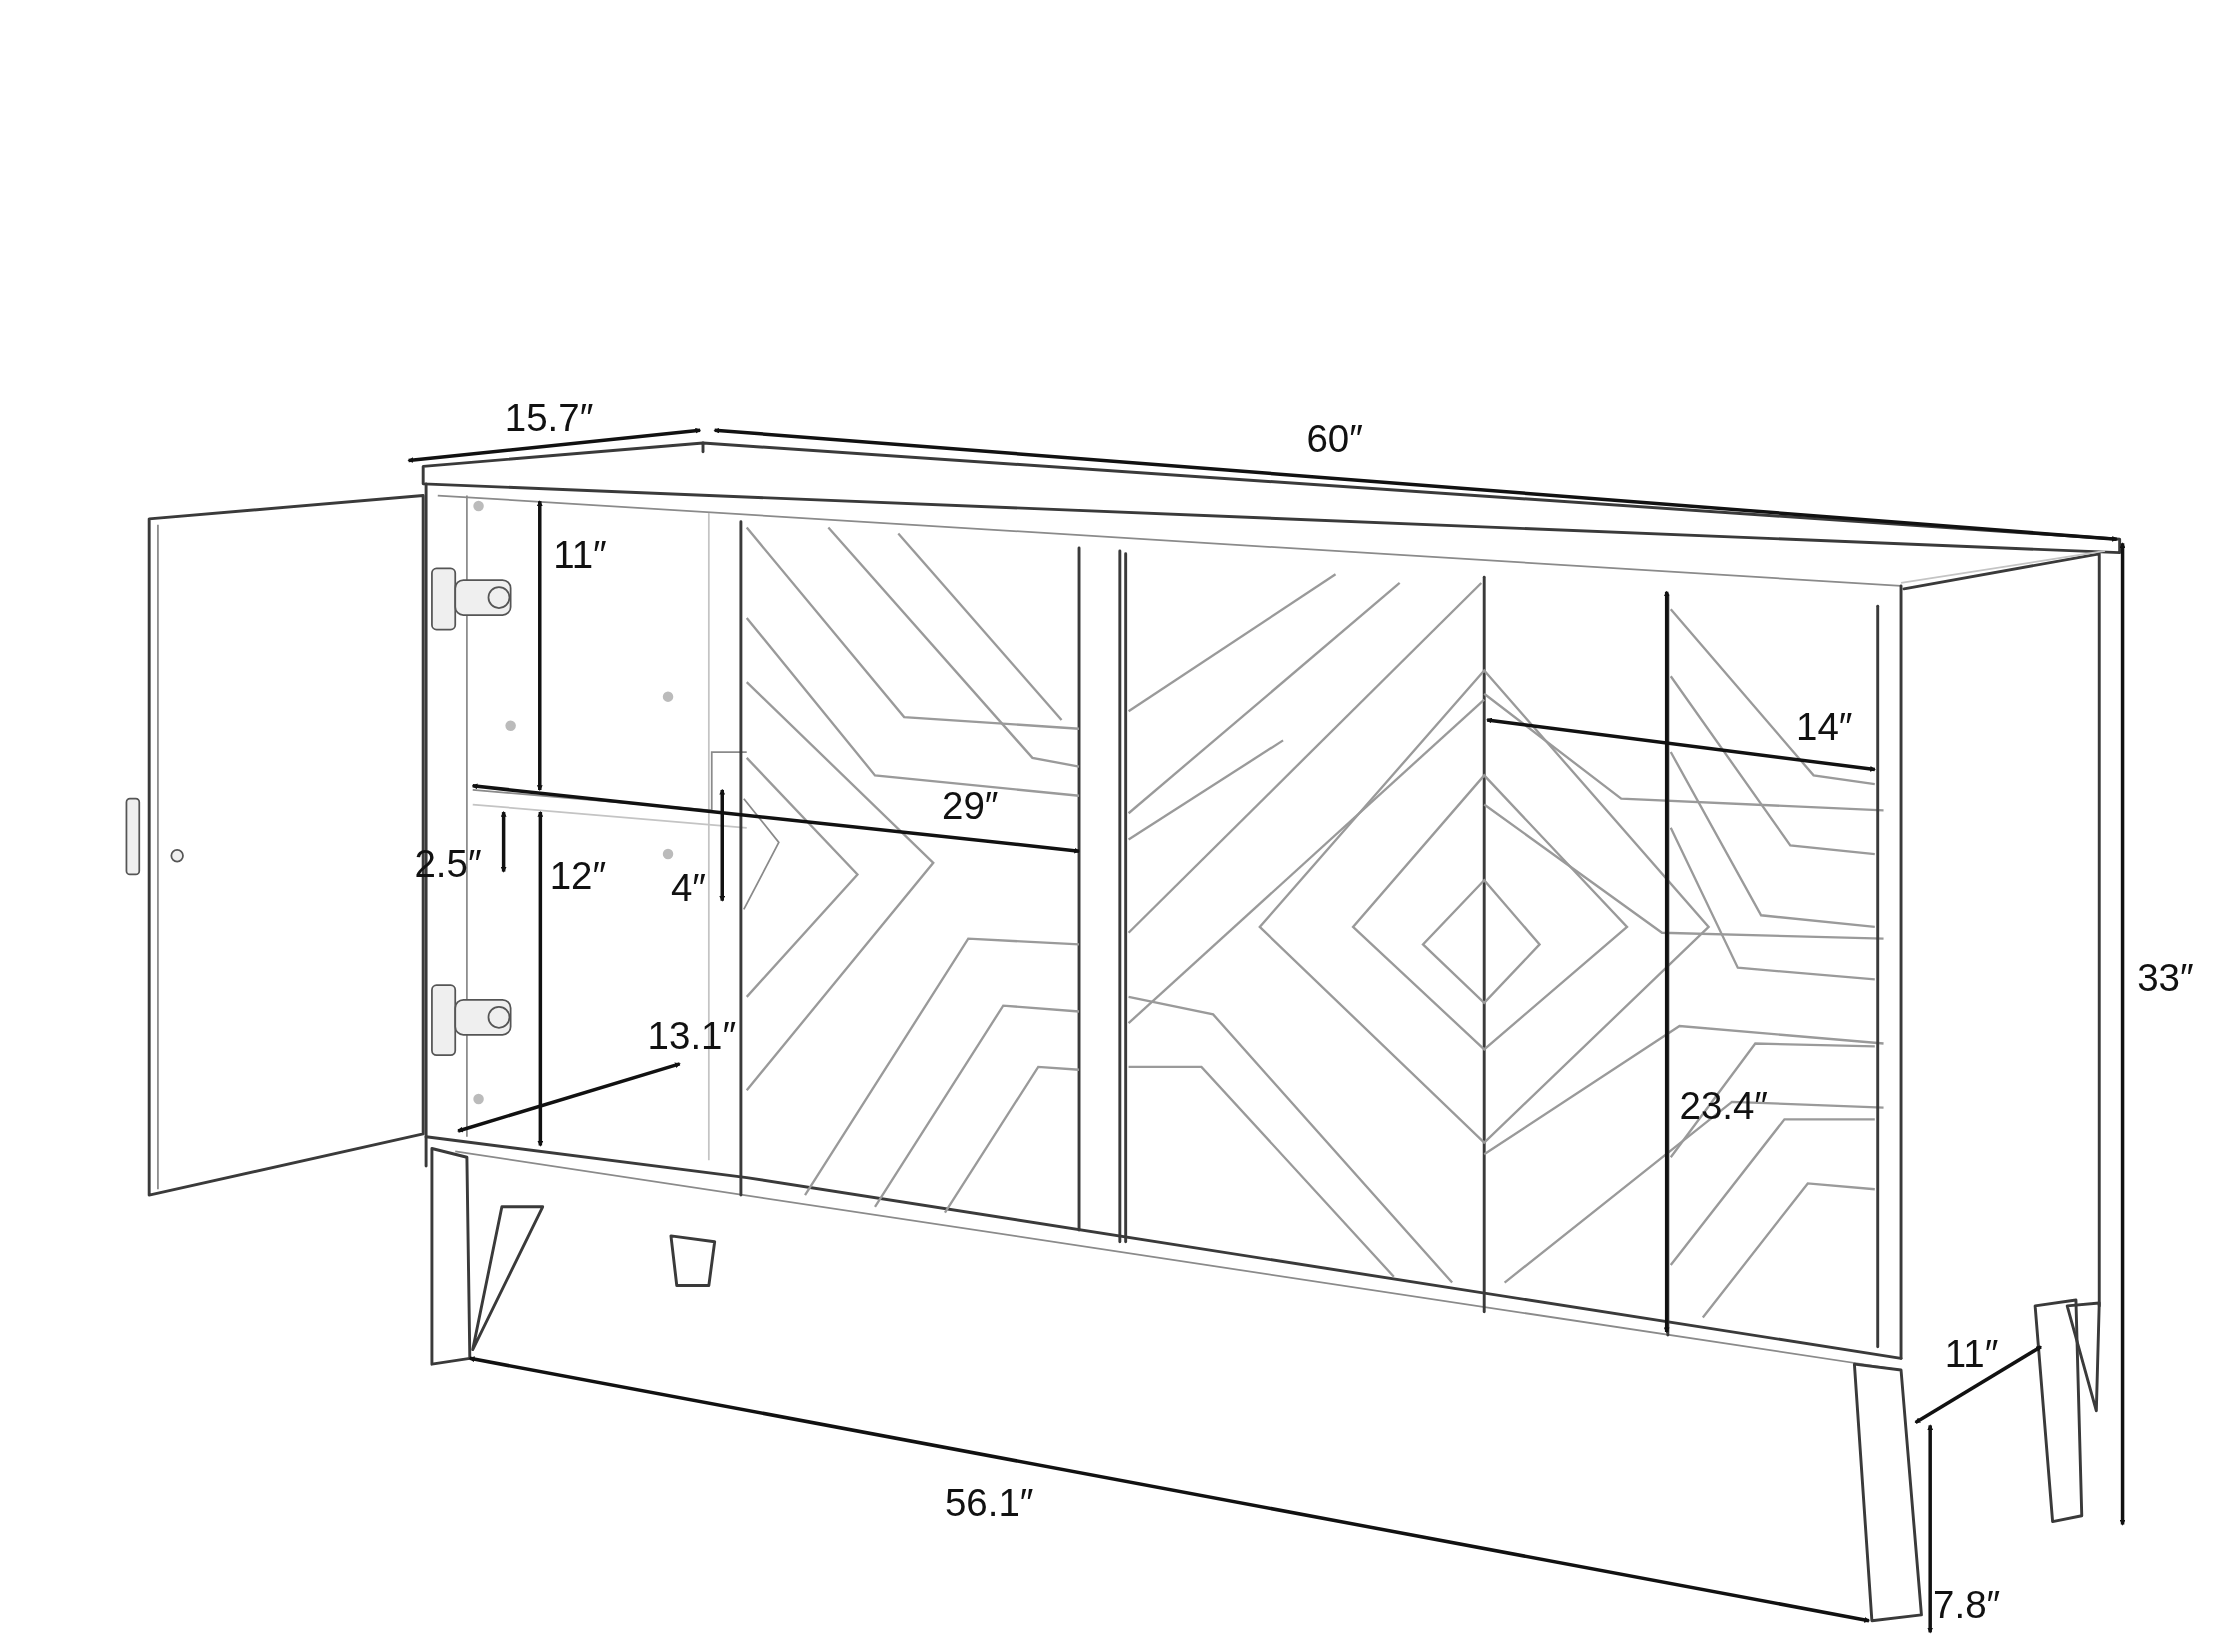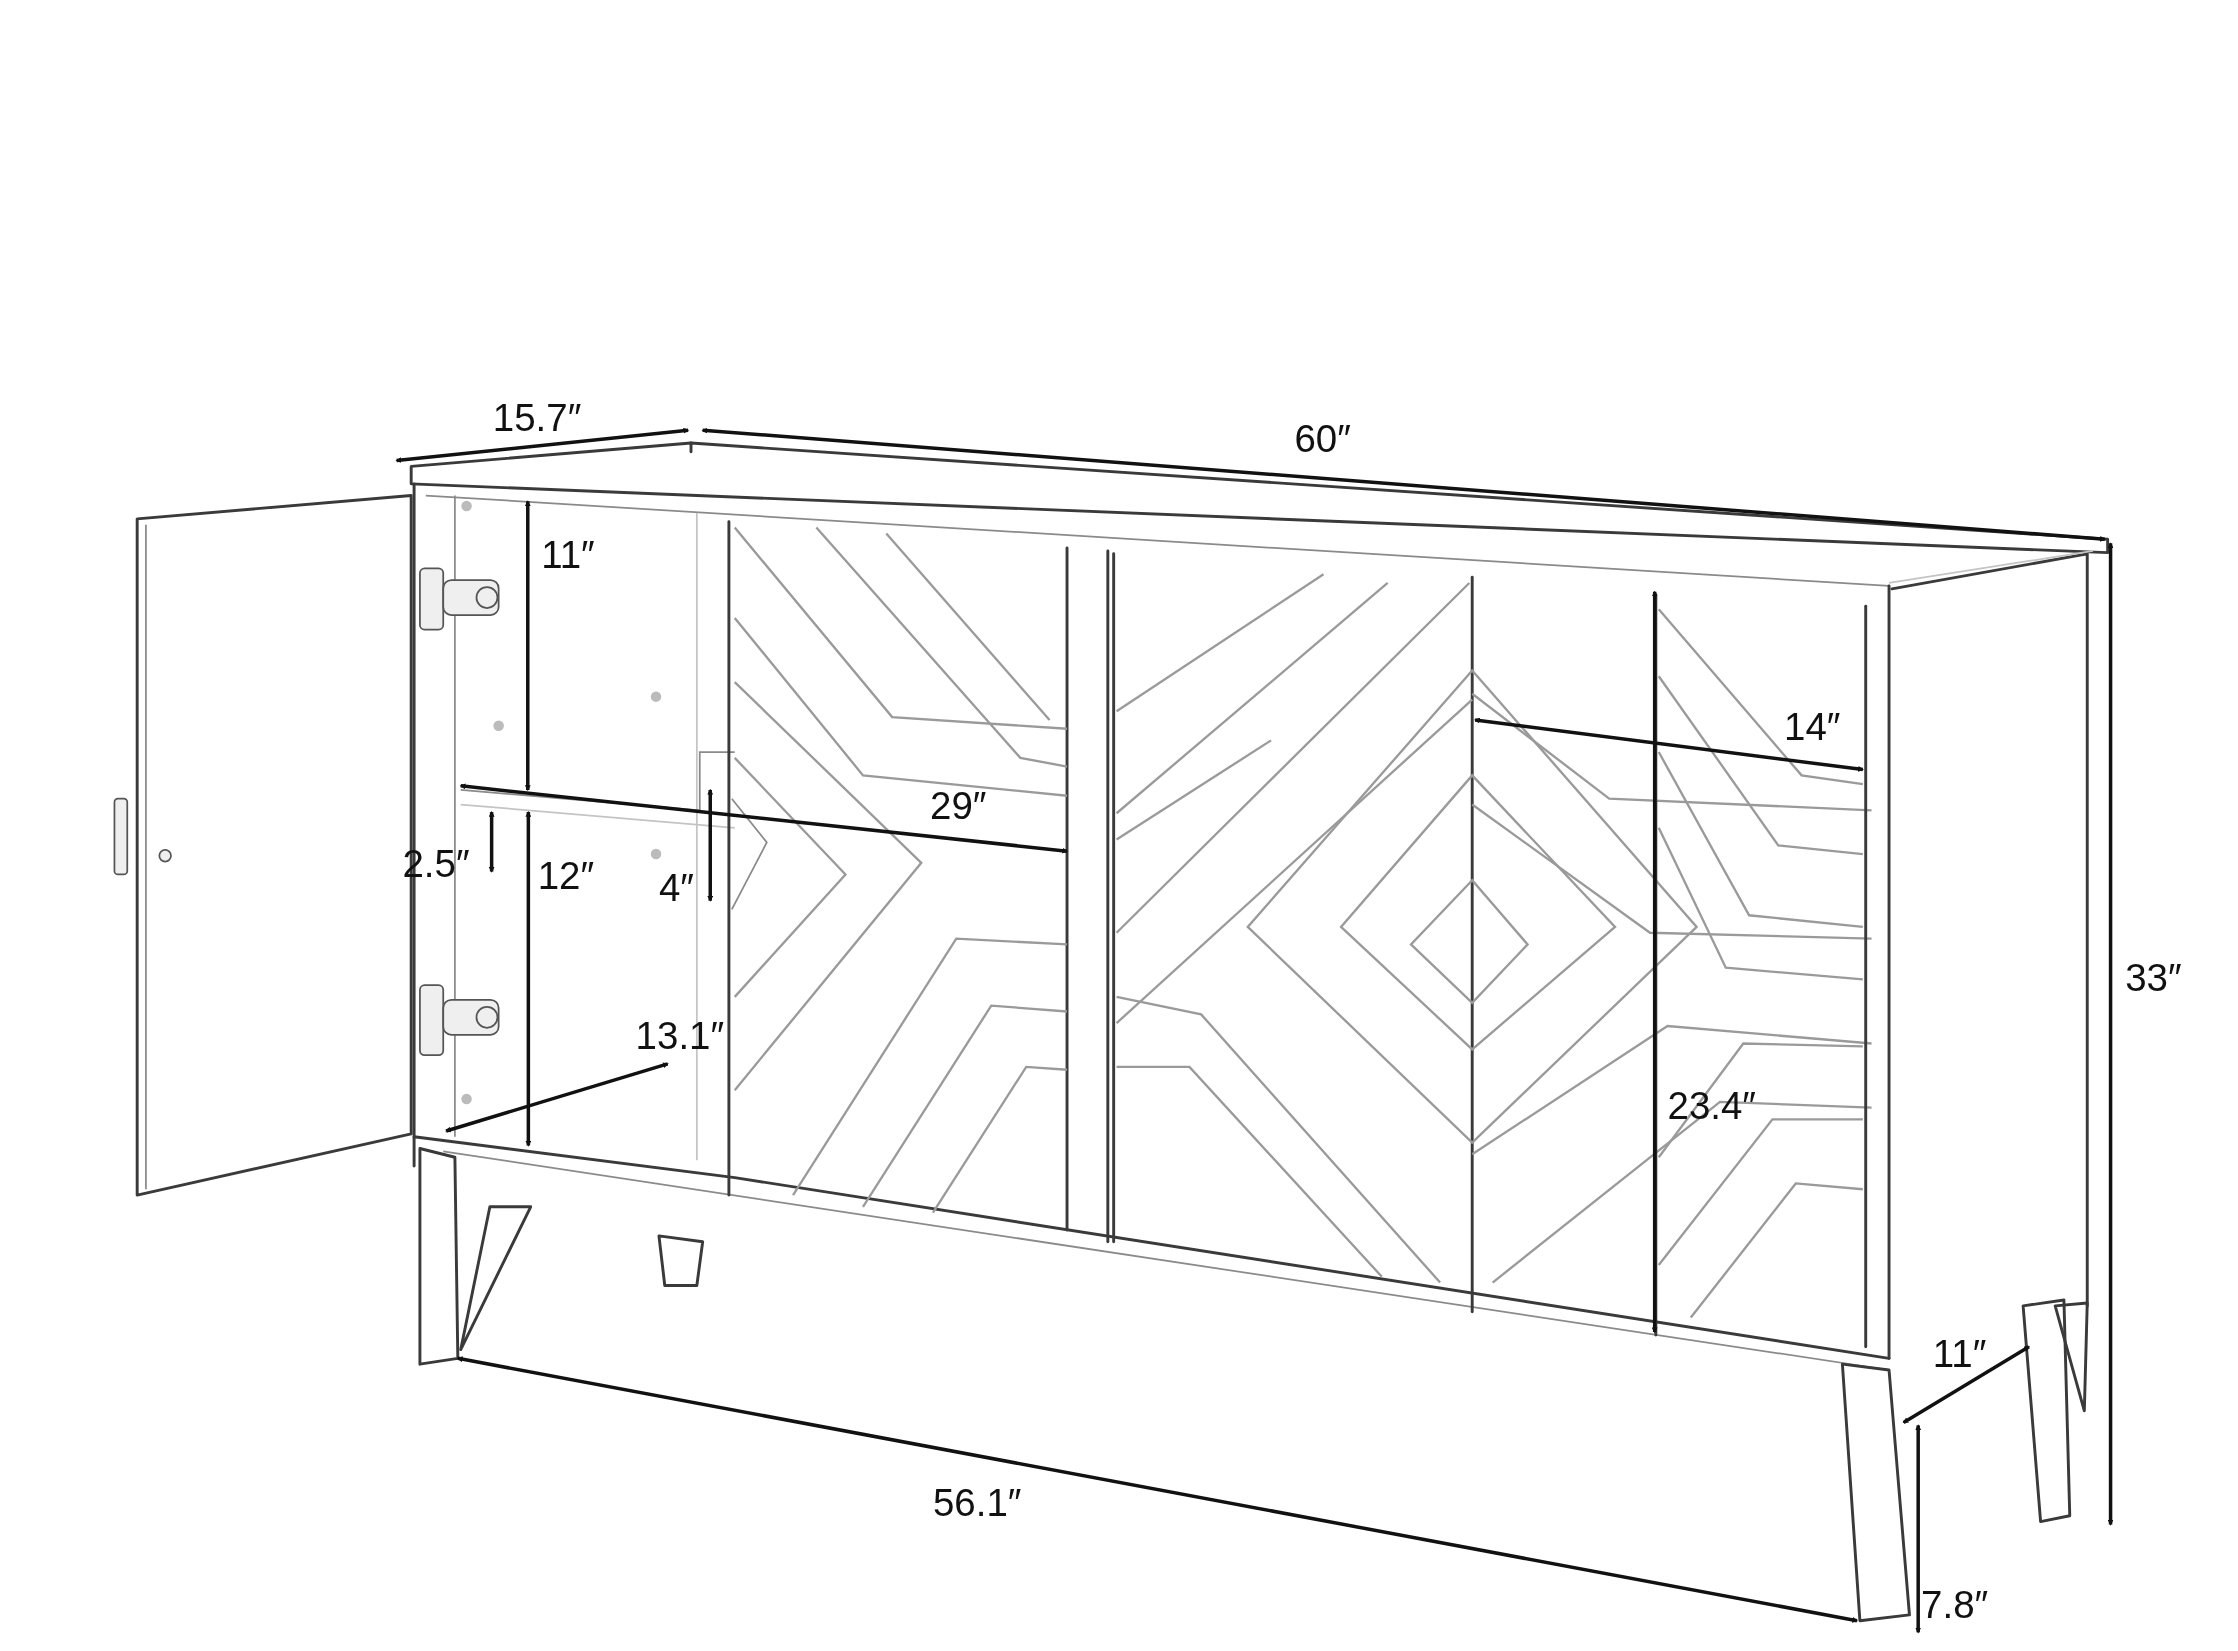--- a/index.html
+++ b/index.html
@@ -1,17 +1,17 @@
 <!DOCTYPE html>
 <html style="font-size:9.3px"><head>
 <meta charset="utf-8">
 <style>
   html, body { margin: 0; padding: 0; background: #ffffff; }
   body { width: 2239px; height: 1651px; overflow: hidden; position: relative; }
-  #stage { position: absolute; left: 0; top: 0; width: 1931px; height: 1651px; }
+  #stage { position: absolute; left: 12px; top: 0; width: 1931px; height: 1651px; }
   svg { display: block; }
   .outline { fill: none; stroke: #3a3a3a; stroke-width: 5; stroke-linejoin: round; stroke-linecap: round; }
   .thin { fill: none; stroke: #8a8a8a; stroke-width: 3; }
   .faint { fill: none; stroke: #c4c4c4; stroke-width: 3; }
   .groove { fill: none; stroke: #9a9a9a; stroke-width: 4; }
   .dim { fill: none; stroke: #111111; stroke-width: 6; }
   .arrowhead { fill: #111111; }
   .label { font-family: "Liberation Sans", sans-serif; font-size: 66px; fill: #111111; }
   .hw { fill: #efefef; stroke: #555555; stroke-width: 3; }
 </style>

